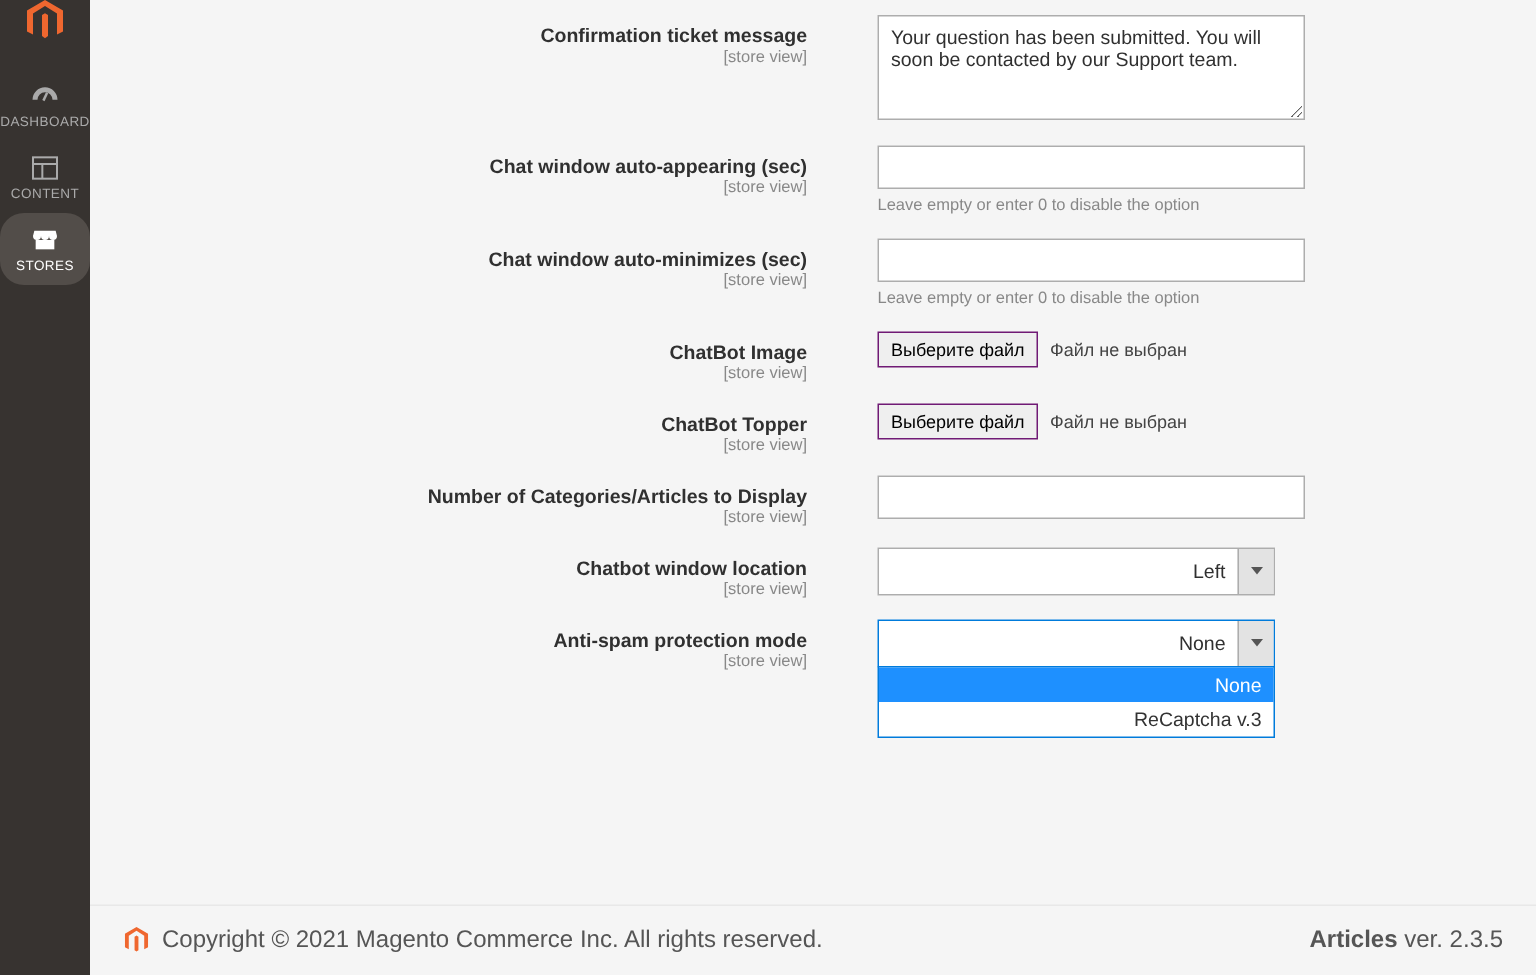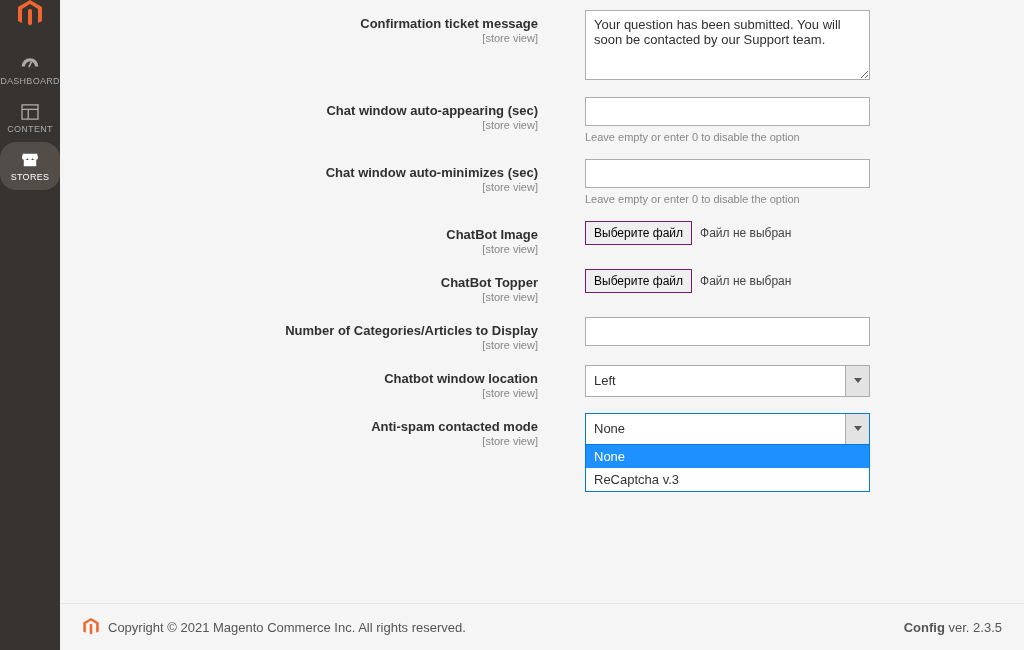--- a/index.html
+++ b/index.html
@@ -24,31 +24,31 @@
   .row .label-col .label { font-size: 13px; font-weight: 600; color: #303030; }
   .row .label-col .scope { font-size: 11px; color: #888; display: block; margin-top: 1px; }
   .row .ctrl-col { width: 300px; }
   .row .ctrl-col input[type=text], .row .ctrl-col textarea { width: 285px; border: 1px solid #adadad; padding: 6px 8px; font-size: 13px; font-family: inherit; background: #fff; color: #303030; }
   .row .ctrl-col textarea { height: 70px; resize: both; }
   .row .ctrl-col .hint { font-size: 11px; color: #888; margin-top: 4px; width: 290px; line-height: 1.35; }
   .file-wrap { display: flex; align-items: center; gap: 8px; }
   .file-btn { border: 1px solid #701a75; background: #efefef; padding: 4px 8px; font-size: 12px; cursor: pointer; }
   .file-status { font-size: 12px; color: #444; }
 
-  .select-wrap { position: relative; width: 285px; }
+  .select-wrap { position: relative; width: 265px; text-align: right; }
   .select-display { border: 1px solid #adadad; background: #fff; height: 32px; display: flex; align-items: center; }
   .select-display.open { border-color: #007bdb; }
   .select-display .val { flex: 1; padding: 0 8px; color: #303030; font-size: 13px; }
   .select-display .arrow { width: 24px; height: 30px; background: #e3e3e3; display: flex; align-items: center; justify-content: center; border-left: 1px solid #adadad; }
   .select-display .arrow::after { content: ''; border-left: 4px solid transparent; border-right: 4px solid transparent; border-top: 5px solid #555; }
   .dropdown { position: absolute; top: 31px; left: 0; right: 0; background: #fff; border: 1px solid #007bdb; z-index: 10; }
   .dropdown .opt { padding: 4px 8px; font-size: 13px; cursor: pointer; }
   .dropdown .opt.selected { background: #1e90ff; color: #fff; }
 
-  .footer { display: flex; align-items: center; justify-content: space-between; padding: 14px 22px; font-size: 13px; color: #555; background: #f5f5f5; border-top: 1px solid #e8e8e8; }
+  .footer { display: flex; align-items: center; justify-content: space-between; padding: 14px 22px; font-size: 16px; color: #555; background: #f5f5f5; border-top: 1px solid #e8e8e8; }
   .footer .left { display: flex; align-items: center; gap: 8px; }
   .footer-logo { width: 18px; height: 18px; display:flex; align-items:center; justify-content:center; }
   .footer .right b { font-weight: 700; }
 </style>
 </head>
 <body>
 
 <div class="sidebar">
   <div class="logo">
     <svg width="26" height="28" viewBox="0 0 24 28">
@@ -162,21 +162,21 @@
           <div class="select-display">
             <span class="val">Left</span>
             <span class="arrow"></span>
           </div>
         </div>
       </div>
     </div>
 
     <div class="row">
       <div class="label-col">
-        <span class="label">Anti-spam contacted mode</span>
+        <span class="label">Anti-spam protection mode</span>
         <span class="scope">[store view]</span>
       </div>
       <div class="ctrl-col">
         <div class="select-wrap">
           <div class="select-display open">
             <span class="val">None</span>
             <span class="arrow"></span>
           </div>
           <div class="dropdown">
             <div class="opt selected">None</div>
@@ -192,16 +192,16 @@
     <div class="left">
       <span class="footer-logo">
         <svg width="16" height="18" viewBox="0 0 24 28">
             <path fill="#ef672f" d="M12 0 L24 7 V21 L20 23 V9 L12 4 L4 9 V23 L0 21 V7 Z"></path>
             <path fill="#ef672f" d="M10 10 V24 L12 25.5 L14 24 V10 L12 8.8 Z"></path>
           </svg>
       </span>
       <span>Copyright © 2021 Magento Commerce Inc. All rights reserved.</span>
     </div>
     <div class="right">
-      <b>Config</b><span> ver. </span><span>2.3.5</span>
+      <b>Articles</b><span> ver. </span><span>2.3.5</span>
     </div>
   </div>
 </div>
 
 </body></html>

